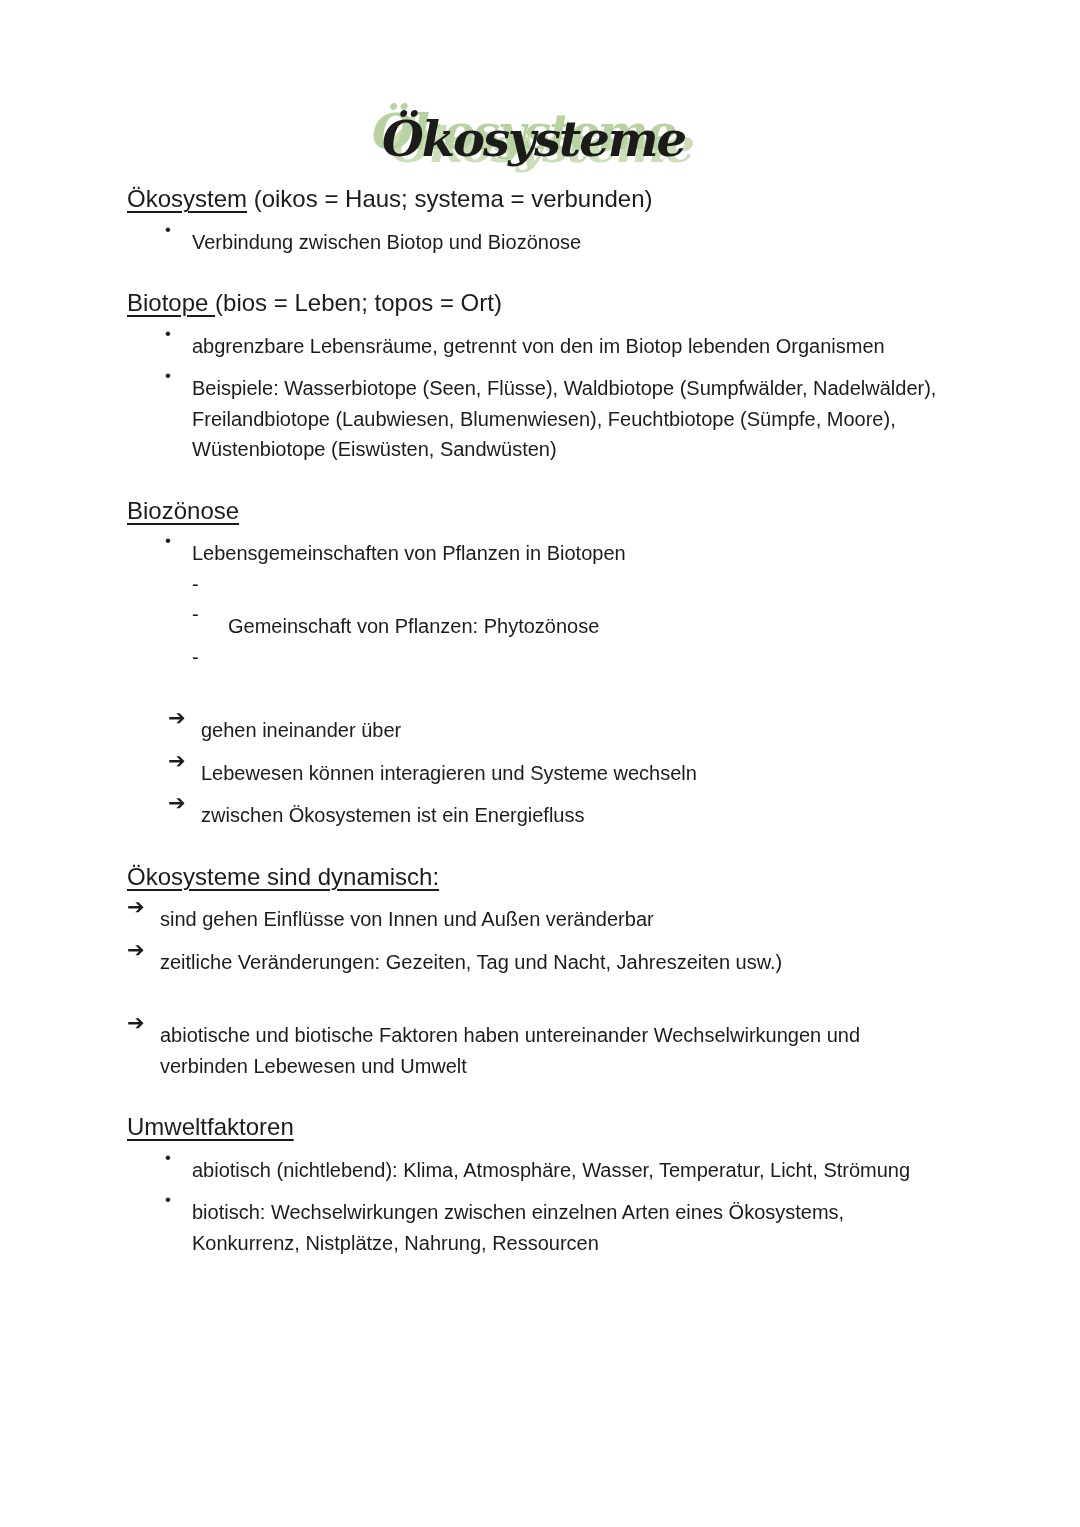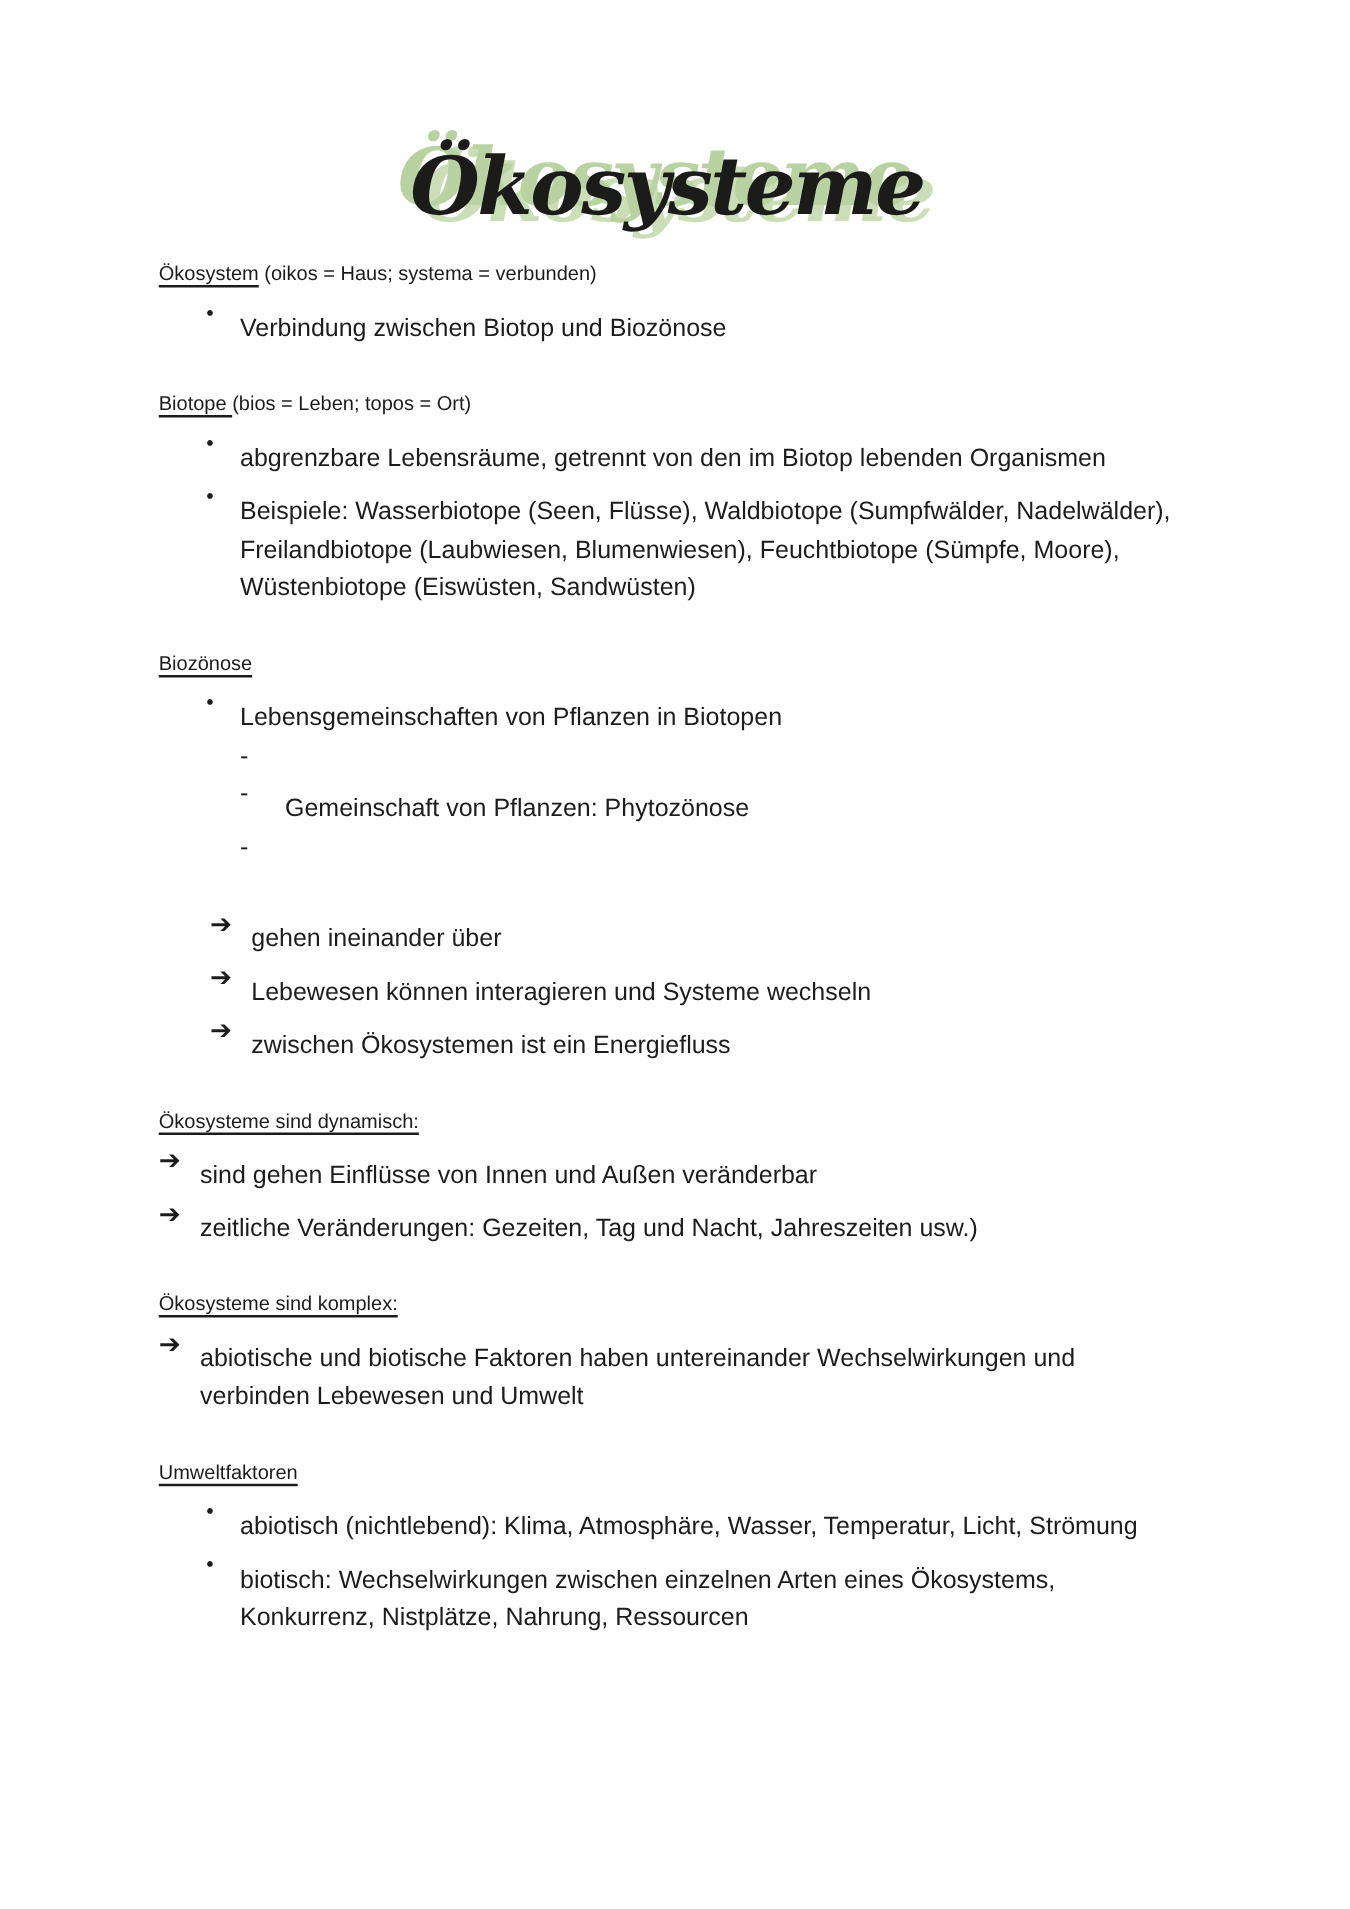--- a/index.html
+++ b/index.html
@@ -13,31 +13,31 @@
     width: 1080px; height: 1527px;
     padding: 0 140px 0 127px;
     background: #ffffff;
   }
   .title {
     margin: 108px 0 14px 0;
     text-align: center;
     font-family: "DejaVu Serif", serif;
     font-style: italic;
     font-weight: bold;
-    font-size: 64px;
+    font-size: 48px;
     line-height: 1.3;
     letter-spacing: -2px;
     color: #1b1b19;
     text-shadow: -10px -7px 0 #b9d2a2, 8px 6px 0 #cbdeb8;
   }
   .section { margin: 0; }
   .section + .section { margin-top: 31px; }
   h2 {
     margin: 0; padding: 0;
-    font-size: 16px; font-weight: 400; line-height: 30.5px;
+    font-size: 24px; font-weight: 400; line-height: 30.5px;
     color: #1c1c1c;
   }
   .u {
     text-decoration: underline;
     text-decoration-thickness: 2px;
     text-underline-offset: 4px;
   }
   .row { display: flex; align-items: flex-start; }
   .row .marker { flex: 0 0 auto; }
   .row .li-text { flex: 1 1 auto; margin-top: 12px; }
@@ -120,21 +120,20 @@
       <span class="marker">➔</span>
       <span class="li-text">sind gehen Einflüsse von Innen und Außen veränderbar</span>
     </div>
     <div class="row arrow-flush">
       <span class="marker">➔</span>
       <span class="li-text">zeitliche Veränderungen: Gezeiten, Tag und Nacht, Jahreszeiten usw.)</span>
     </div>
   </div>
 
   <div class="section">
-    <h2><span class="u">Ökosysteme sind komplex:</span></h2>
     <div class="row arrow-flush">
       <span class="marker">➔</span>
       <span class="li-text">abiotische und biotische Faktoren haben untereinander Wechselwirkungen und verbinden Lebewesen und Umwelt</span>
     </div>
   </div>
 
   <div class="section">
     <h2><span class="u">Umweltfaktoren</span></h2>
     <div class="row bullet">
       <span class="marker">•</span>

